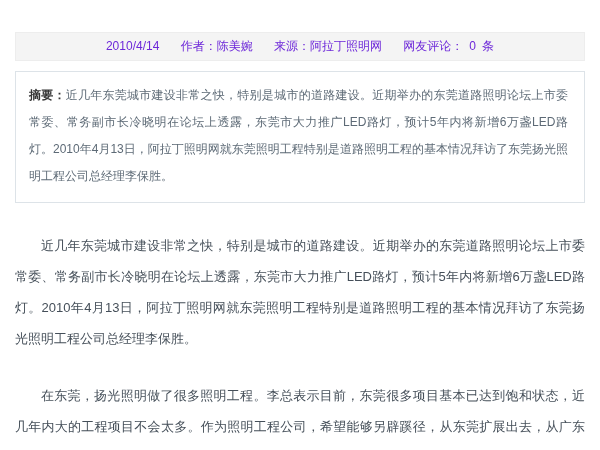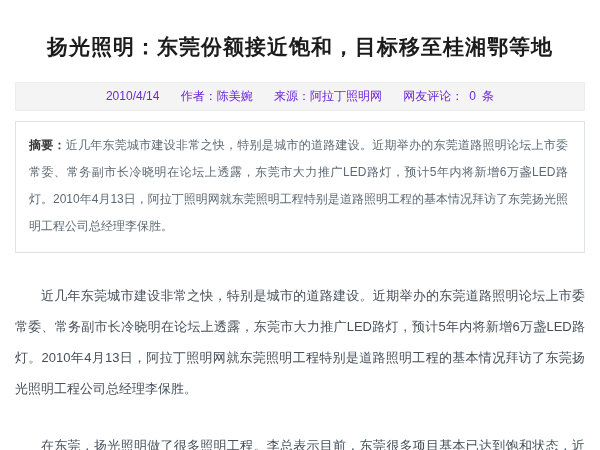--- a/index.html
+++ b/index.html
@@ -66,21 +66,20 @@
   }
   .body-text + .body-text {
     margin-top: 26px;
   }
 </style>
 </head>
 <body>
 
 <div class="article">
 
-  <h1 class="title">扬光照明：东莞份额接近饱和，目标移至桂湘鄂等地</h1>
 
   <div class="meta-bar">
     <span>2010/4/14</span>
     <span class="meta-gap">作者：</span><span>陈美婉</span>
     <span class="meta-gap">来源：</span><span>阿拉丁照明网</span>
     <span class="meta-gap">网友评论：</span><span class="meta-count">0</span><span>条</span>
   </div>
 
   <div class="summary-box">
     <span class="summary-label">摘要：</span><span>近几年东莞城市建设非常之快，特别是城市的道路建设。近期举办的东莞道路照明论坛上市委常委、常务副市长冷晓明在论坛上透露，东莞市大力推广LED路灯，预计5年内将新增6万盏LED路灯。2010年4月13日，阿拉丁照明网就东莞照明工程特别是道路照明工程的基本情况拜访了东莞扬光照明工程公司总经理李保胜。</span>

